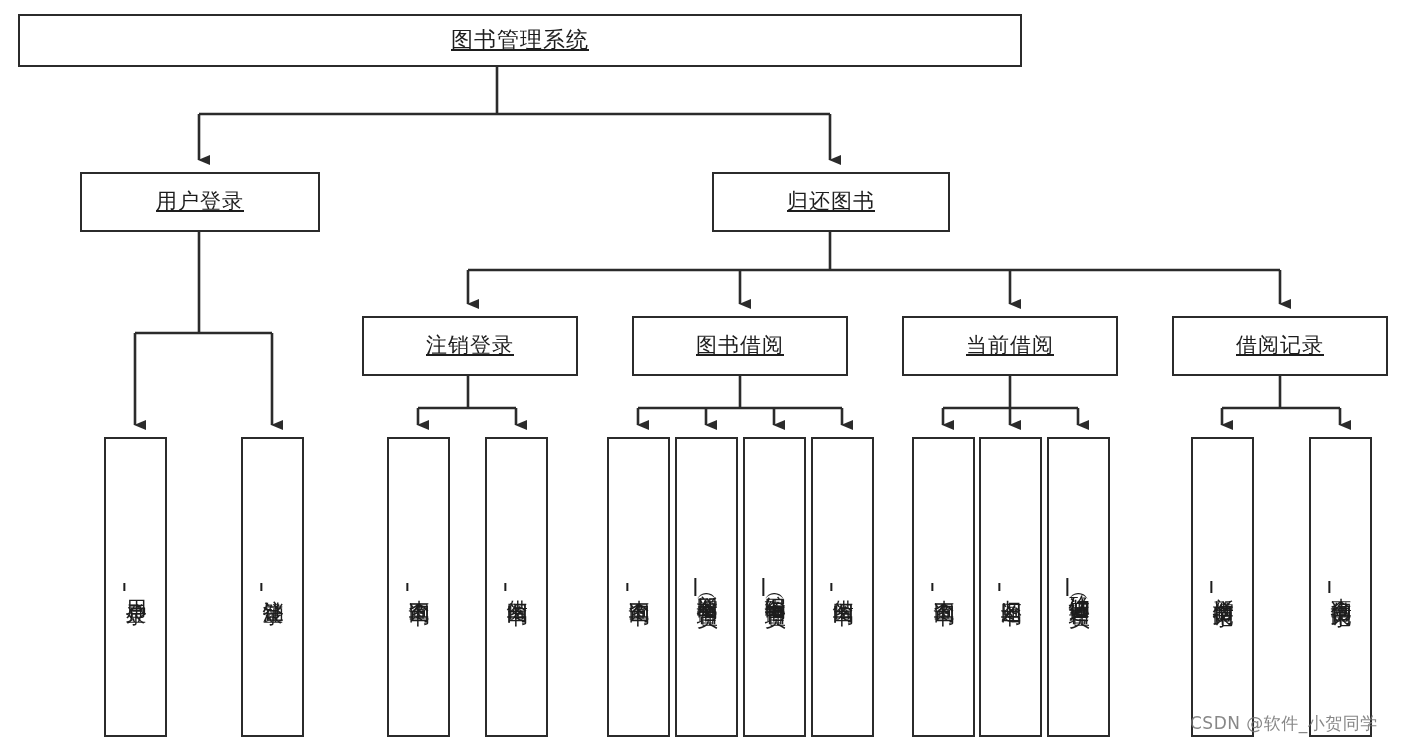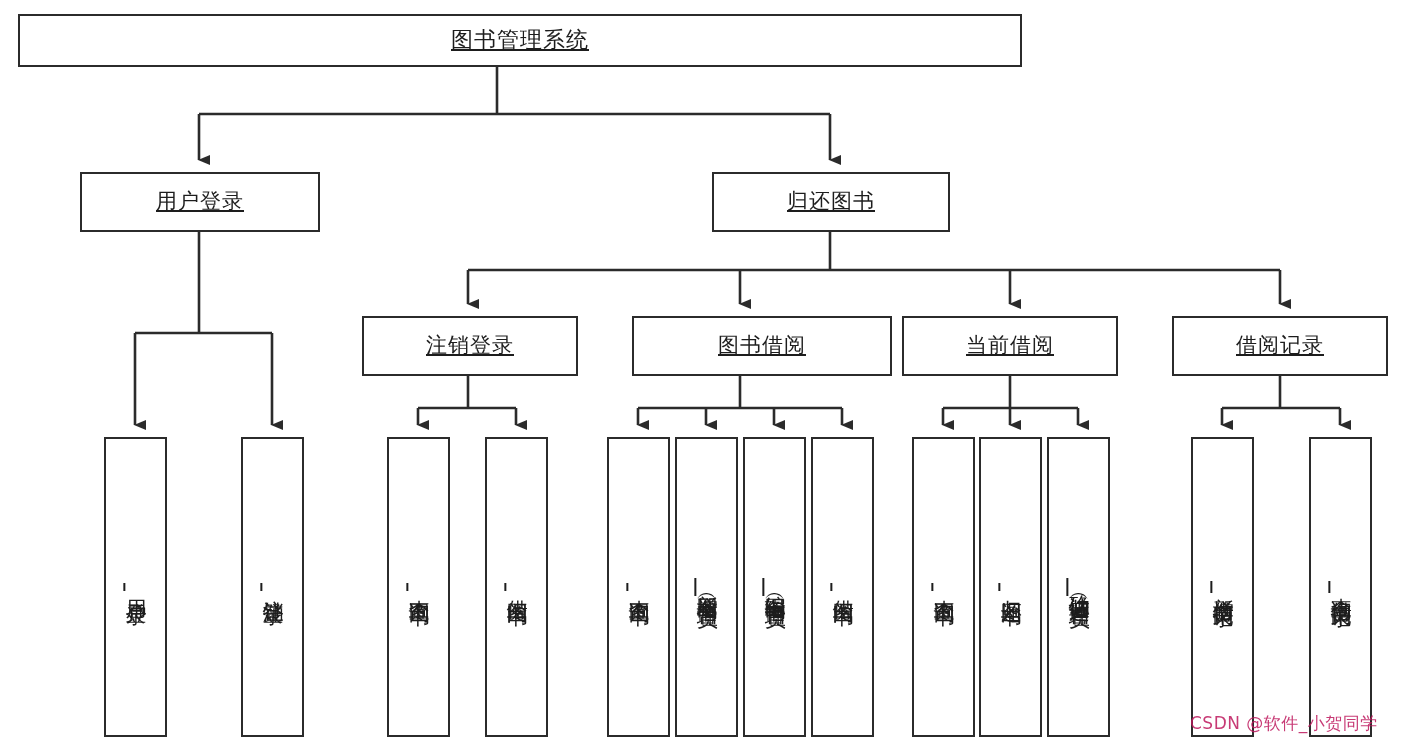--- a/index.html
+++ b/index.html
@@ -53,21 +53,21 @@
     line-height: 1.32;
     letter-spacing: 2px;
     white-space: nowrap;
     text-align: center;
   }
   #root-node .label {
     font-size: 22px;
   }
   .watermark {
     position: absolute;
-    color: #be185d;
+    color: #737373;
     font-size: 17px;
     letter-spacing: 0.5px;
     white-space: nowrap;
     opacity: 0.85;
   }
 </style>
 </head>
 <body>
 
 <div id="canvas">
@@ -129,21 +129,21 @@
   <div class="node node-h" style="left:80px; top:172px; width:240px; height:60px;">
     <span class="label">用户登录</span>
   </div>
   <div class="node node-h" style="left:712px; top:172px; width:238px; height:60px;">
     <span class="label">归还图书</span>
   </div>
 
   <div class="node node-h" style="left:362px; top:316px; width:216px; height:60px;">
     <span class="label">注销登录</span>
   </div>
-  <div class="node node-h" style="left:632px; top:316px; width:260px; height:60px;">
+  <div class="node node-h" style="left:632px; top:316px; width:216px; height:60px;">
     <span class="label">图书借阅</span>
   </div>
   <div class="node node-h" style="left:902px; top:316px; width:216px; height:60px;">
     <span class="label">当前借阅</span>
   </div>
   <div class="node node-h" style="left:1172px; top:316px; width:216px; height:60px;">
     <span class="label">借阅记录</span>
   </div>
 
   <div class="node node-v" style="left:104px; top:437px; width:63px; height:300px;">

